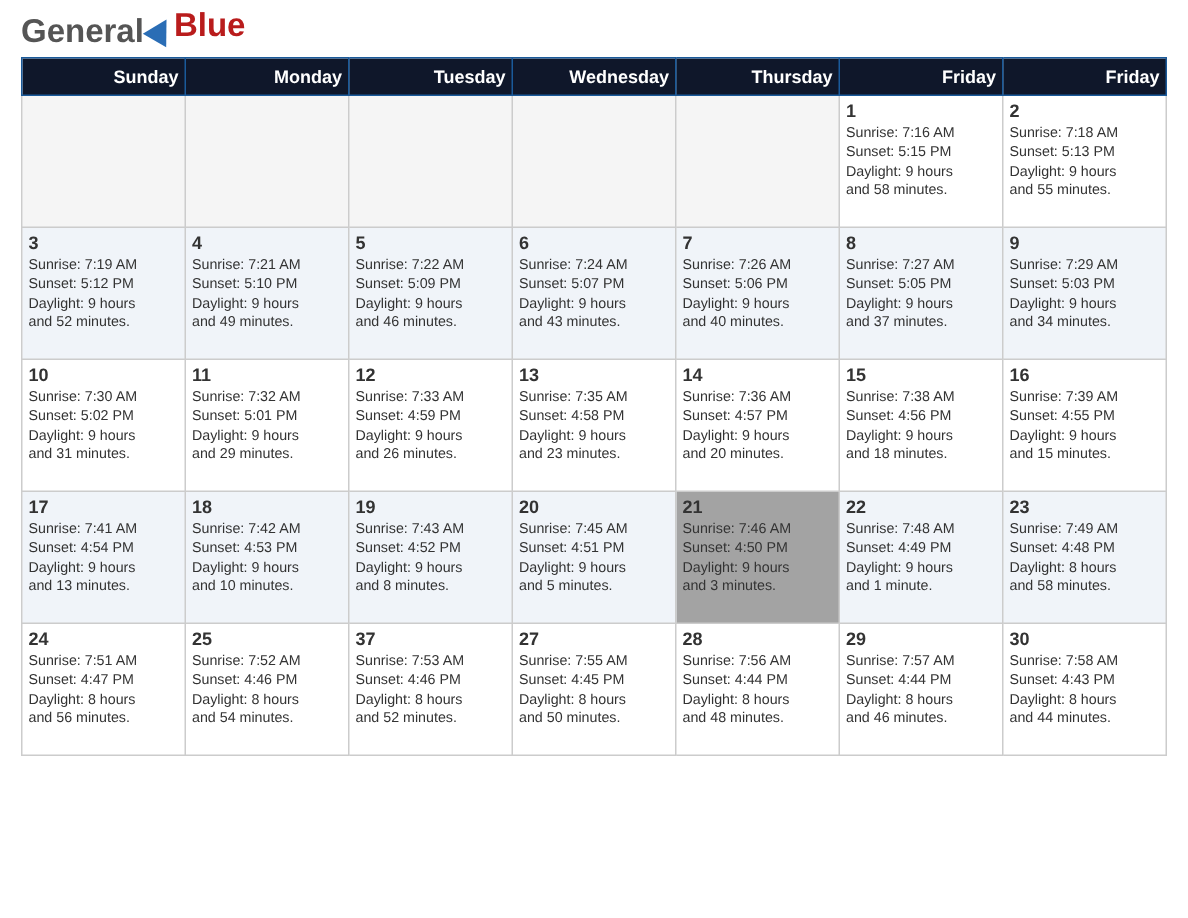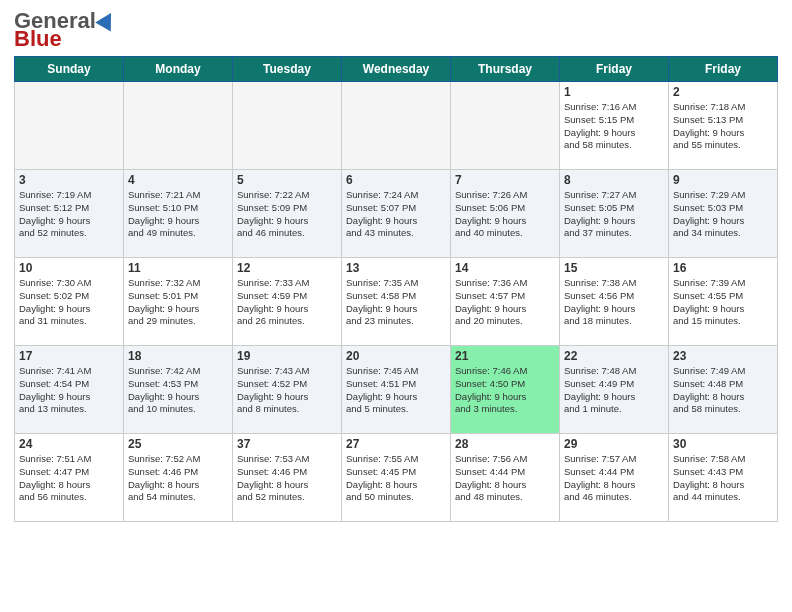--- a/index.html
+++ b/index.html
@@ -16,21 +16,21 @@
       padding: 10px 14px 14px 14px;
     }
     .header {
       display: flex;
       justify-content: space-between;
       align-items: flex-start;
       margin-bottom: 6px;
     }
     .logo {
       display: flex;
-      flex-direction: column;
+      flex-direction: row;
       align-items: flex-start;
     }
     .logo-text {
       display: flex;
       align-items: baseline;
       font-size: 22px;
       font-weight: bold;
       color: #333;
       line-height: 1;
     }
@@ -59,26 +59,26 @@
       font-size: 14px;
       color: #555;
       margin-top: 2px;
     }
     .calendar {
       width: 100%;
       border-collapse: collapse;
       table-layout: fixed;
     }
     .calendar th {
-      background: #0f766e;
+      background: #0f172a;
       color: #fff;
       font-size: 12px;
       font-weight: bold;
       padding: 5px 4px;
-      text-align: center;
+      text-align: right;
       border: 1px solid #1a5a9a;
     }
     .calendar td {
       border: 1px solid #ccc;
       vertical-align: top;
       padding: 3px 4px 4px 4px;
       font-size: 10px;
       color: #333;
       height: 88px;
       background: #fff;
@@ -218,21 +218,21 @@
             <div class="day-info">Sunrise: 7:42 AM<br>Sunset: 4:53 PM<br>Daylight: 9 hours<br>and 10 minutes.</div>
           </td>
           <td style="background: rgb(240, 244, 249); margin-left: 20px;">
             <span class="day-number">19</span>
             <div class="day-info">Sunrise: 7:43 AM<br>Sunset: 4:52 PM<br>Daylight: 9 hours<br>and 8 minutes.</div>
           </td>
           <td style="background: rgb(240, 244, 249);">
             <span class="day-number">20</span>
             <div class="day-info">Sunrise: 7:45 AM<br>Sunset: 4:51 PM<br>Daylight: 9 hours<br>and 5 minutes.</div>
           </td>
-          <td style="background: #86efac;">
+          <td style="background: #a3a3a3;">
             <span class="day-number">21</span>
             <div class="day-info">Sunrise: 7:46 AM<br>Sunset: 4:50 PM<br>Daylight: 9 hours<br>and 3 minutes.</div>
           </td>
           <td style="background: rgb(240, 244, 249);">
             <span class="day-number">22</span>
             <div class="day-info">Sunrise: 7:48 AM<br>Sunset: 4:49 PM<br>Daylight: 9 hours<br>and 1 minute.</div>
           </td>
           <td style="background: rgb(240, 244, 249);">
             <span class="day-number">23</span>
             <div class="day-info">Sunrise: 7:49 AM<br>Sunset: 4:48 PM<br>Daylight: 8 hours<br>and 58 minutes.</div>

